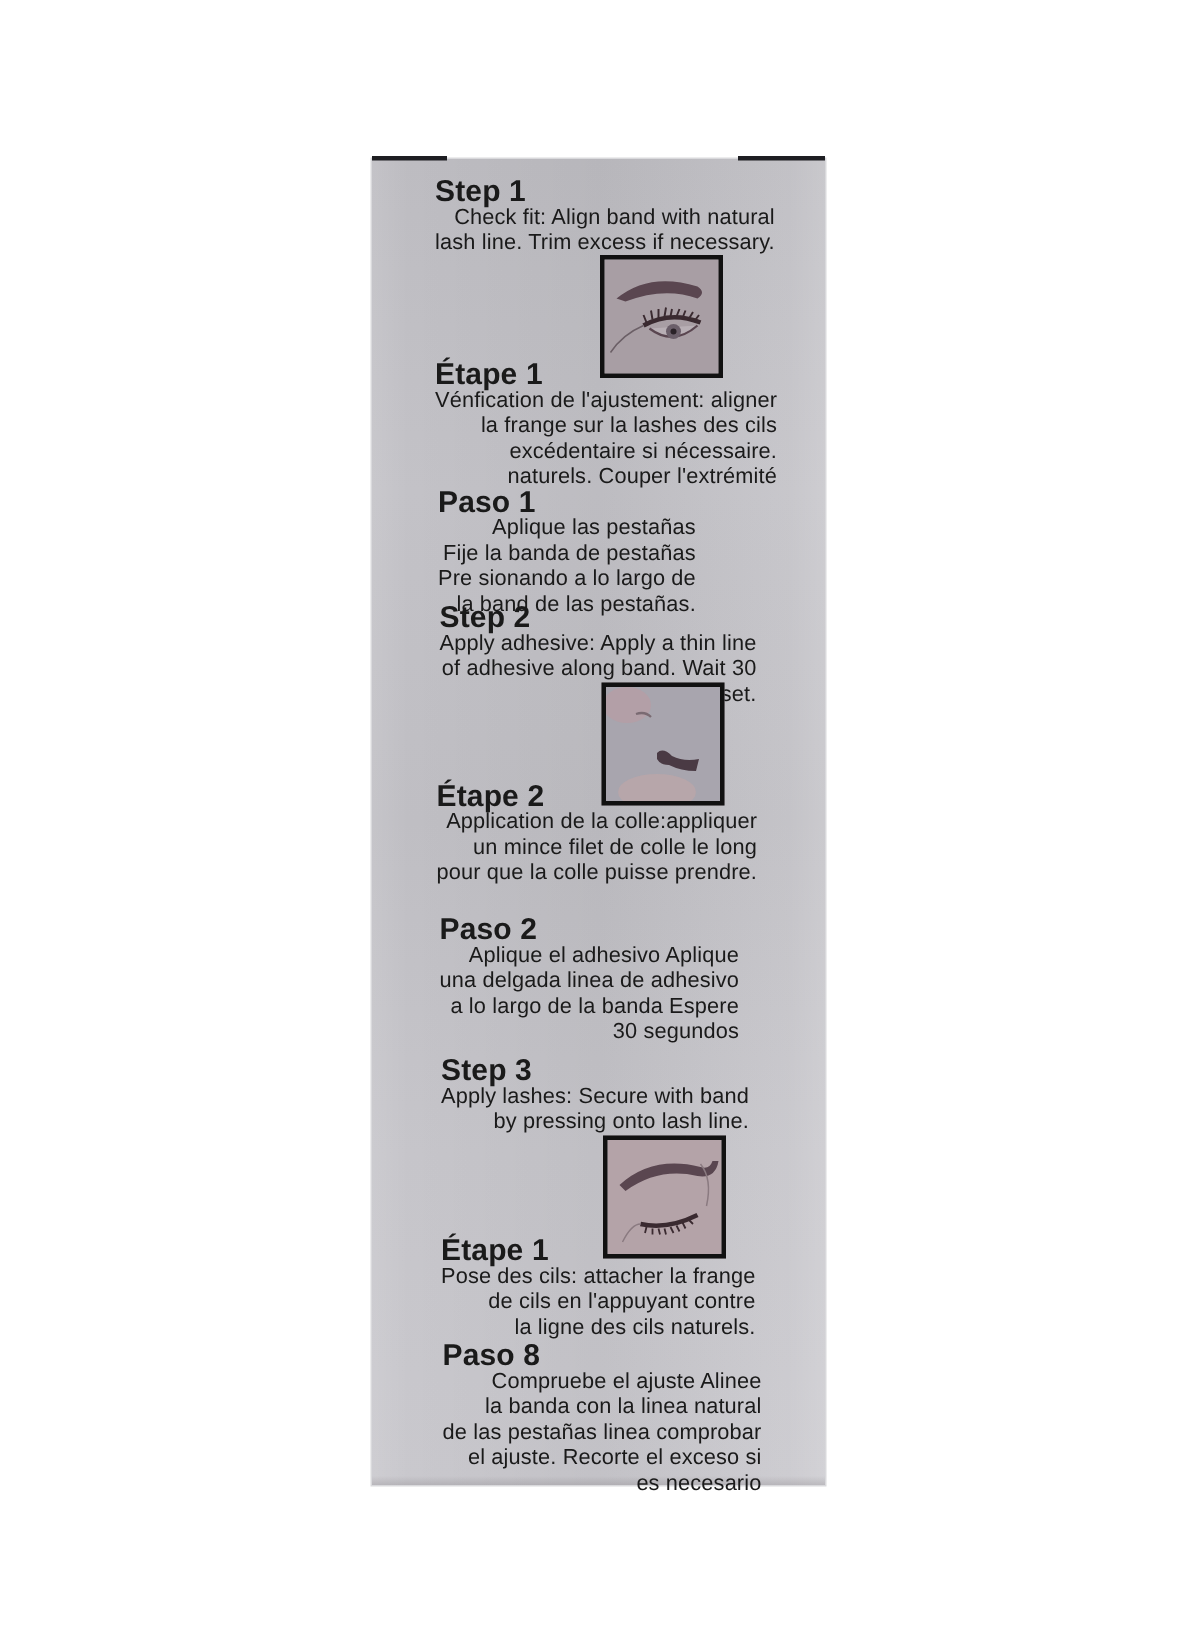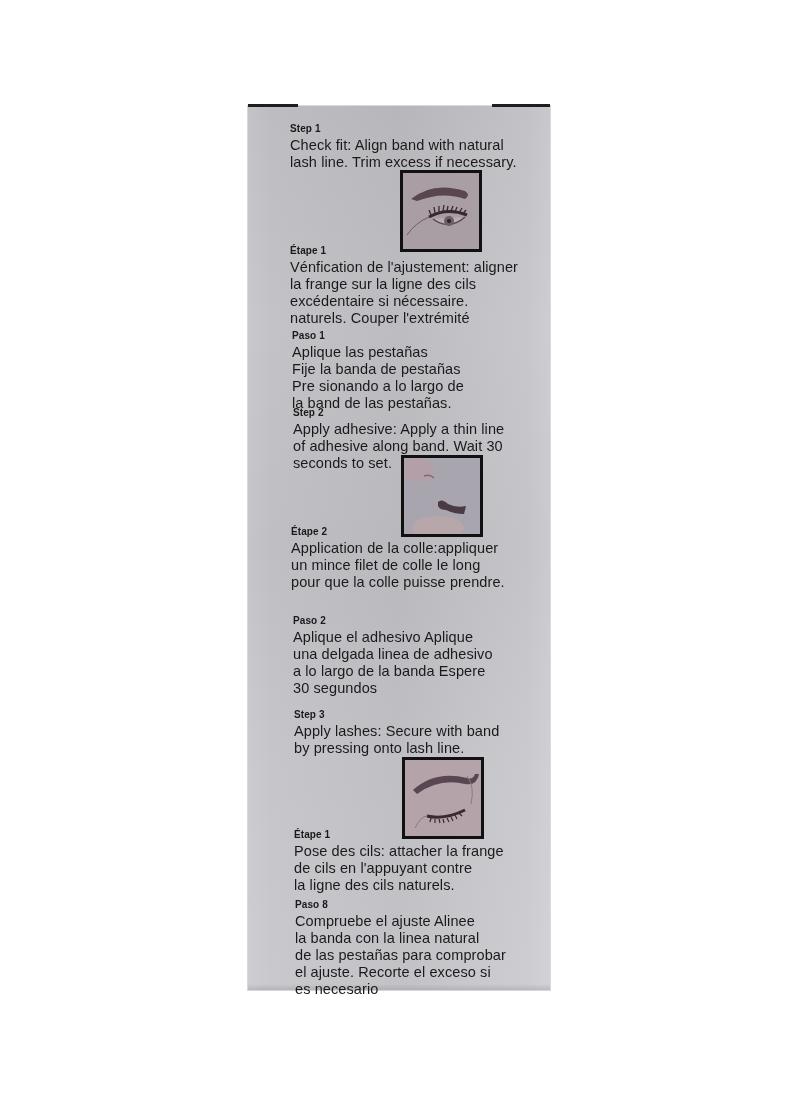--- a/index.html
+++ b/index.html
@@ -52,25 +52,26 @@
     }
     .block {
       position: absolute;
       font-size: 14.5px;
       line-height: 17px;
       letter-spacing: 0.1px;
     }
     .block .heading {
       font-weight: bold;
       display: block;
-      font-size: 10px;
+      font-size: 20px;
     }
     .block .line {
       display: block;
       white-space: nowrap;
+      text-align: right;
     }
     .photo {
       position: absolute;
       width: 76px;
       height: 76px;
       border: 3px solid #111;
       background: #a79ea4;
       overflow: hidden;
     }
     .photo svg {
@@ -102,21 +103,21 @@
     <path d="M30 46 Q46 58 62 44" stroke="#5a4650" stroke-width="1.5" fill="#b8afb5"></path>
     <circle cx="46" cy="48" r="5" fill="#6b5f6a"></circle>
     <circle cx="46" cy="48" r="2" fill="#2a2228"></circle>
     <path d="M4 62 Q12 50 26 44" stroke="#6b5f66" stroke-width="1" fill="none"></path>
   </svg>
 </div>
 
 <div class="block" style="left:290px; top:242px;">
   <span class="heading">Étape 1</span>
   <span class="line">Vénfication de l'ajustement: aligner</span>
-  <span class="line">la frange sur la ligne des cils</span>
+  <span class="line">la frange sur la lashes des cils</span>
   <span class="line">excédentaire si nécessaire.</span>
   <span class="line">naturels. Couper l'extrémité</span>
 </div>
 
 <div class="block" style="left:292px; top:327px;">
   <span class="heading">Paso 1</span>
   <span class="line">Aplique las pestañas</span>
   <span class="line">Fije la banda de pestañas</span>
   <span class="line">Pre sionando a lo largo de</span>
   <span class="line">la band de las pestañas.</span>
@@ -175,16 +176,16 @@
   <span class="heading">Étape 1</span>
   <span class="line">Pose des cils: attacher la frange</span>
   <span class="line">de cils en l'appuyant contre</span>
   <span class="line">la ligne des cils naturels.</span>
 </div>
 
 <div class="block" style="left:295px; top:896px;">
   <span class="heading">Paso 8</span>
   <span class="line">Compruebe el ajuste Alinee</span>
   <span class="line">la banda con la linea natural</span>
-  <span class="line">de las pestañas para comprobar</span>
+  <span class="line">de las pestañas linea comprobar</span>
   <span class="line">el ajuste. Recorte el exceso si</span>
   <span class="line">es necesario</span>
 </div>
 
 </body></html>

